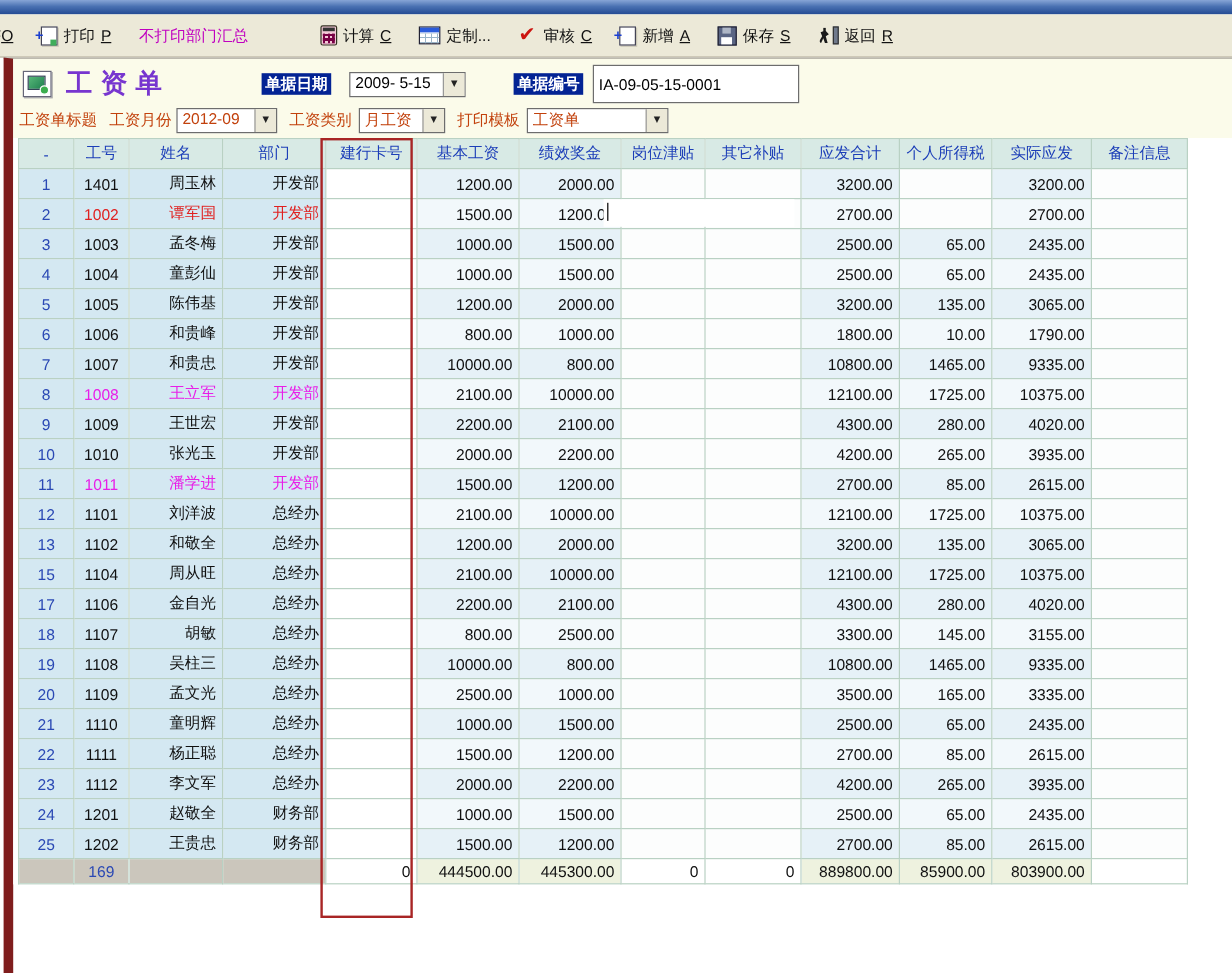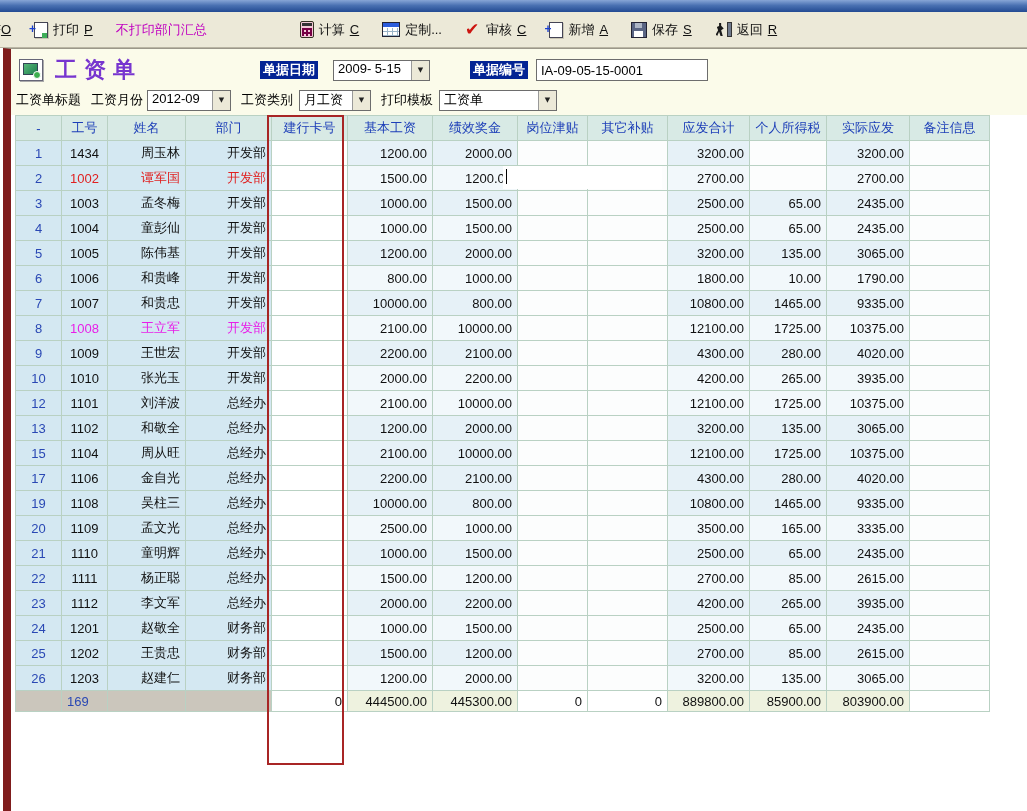--- a/index.html
+++ b/index.html
@@ -5,21 +5,21 @@
   html,body{margin:0;padding:0}
   body{width:1027px;height:811px;overflow:hidden;position:relative;background:#fff;
        font-family:"Liberation Sans","DejaVu Sans",sans-serif;-webkit-font-smoothing:antialiased}
   
   .titlebar{height:12px;background:linear-gradient(to bottom,#87a5d6 0%,#4a71b2 45%,#234a92 100%)}
   
   .toolbar{height:36px;background:#ece9d8;border-bottom:1px solid #b9b5a3;display:flex;align-items:center;
            font-size:13px;color:#111;box-sizing:border-box;white-space:nowrap}
   .tb-partial{margin-left:-7px;display:flex;align-items:center}
   .tb-item{display:flex;align-items:center;gap:5px;margin-left:23px;cursor:default}
-  .tb-item.gap{margin-left:93px}
+  .tb-item.gap{margin-left:60px}
   .tb-item.magenta{color:#c000c0}
   u{text-decoration:underline}
   .ticon{display:inline-block;position:relative}
   
   .print-icon,.new-icon{width:12px;height:14px;background:#fff;border:1px solid #445;box-shadow:1px 1px 0 #c9c5b4}
   .print-icon::before,.new-icon::before{content:"+";position:absolute;left:-6px;top:1px;color:#1b3fd0;font-weight:bold;font-size:12px;line-height:10px}
   .print-icon::after{content:"";position:absolute;right:0;bottom:-1px;width:5px;height:5px;background:#3fae5a}
   
   .calc-icon{width:12px;height:15px;background:#f2c9d6;border:1px solid #332;border-radius:2px}
   .calc-icon::before{content:"";position:absolute;left:1px;top:1px;right:1px;height:3px;background:#333}
@@ -40,33 +40,33 @@
   .save-icon::after{content:"";position:absolute;left:2px;bottom:0;width:9px;height:6px;background:#fff}
   
   .return-icon{width:17px;height:15px}
   .return-icon::before{content:"";position:absolute;right:0;top:0;width:5px;height:15px;background:#707a8c;border:1px solid #333;box-sizing:border-box}
   .return-icon::after{content:"";position:absolute;left:1px;top:1px;width:8px;height:13px;background:#1a1a1a;
       clip-path:polygon(42% 0,68% 0,68% 22%,100% 42%,68% 55%,88% 100%,60% 100%,42% 68%,18% 100%,0 88%,30% 55%,14% 30%,42% 24%)}
   
   .window{position:absolute;left:3px;top:48px;right:0;bottom:0;border-left:8px solid #7f1d1d;border-top:1px solid #9b978a;background:#fff}
   .form-header{height:66px;background:#fbfbea;box-sizing:border-box;padding-top:3px}
   .fh-row1{display:flex;align-items:center;height:36px}
-  .fh-row2{display:flex;align-items:center;height:24px;font-size:13px;color:#000000}
+  .fh-row2{display:flex;align-items:center;height:24px;font-size:13px;color:#c2410c}
   .app-icon{width:22px;height:20px;margin-left:8px;background:#fff;border:1px solid #667;box-shadow:1px 1px 0 #aaa;position:relative}
   .app-icon::before{content:"";position:absolute;left:3px;top:3px;width:13px;height:10px;background:linear-gradient(135deg,#57b879,#1e7e4e);border:1px solid #345}
   .app-icon::after{content:"";position:absolute;right:1px;bottom:1px;width:6px;height:6px;border-radius:50%;background:#3cae4e;border:1px solid #fff}
   .page-title{font-size:22px;font-weight:bold;color:#7735cf;letter-spacing:7px;margin-left:12px}
   .chip{background:#032394;color:#fff;font-weight:bold;font-size:13px;padding:2px 3px;line-height:14px}
-  .chip1{margin-left:118px}
+  .chip1{margin-left:76px}
   .chip2{margin-left:40px}
   .combo{display:flex;align-items:flex-start;border:1px solid #6d6d6d;background:#fff;height:21px;box-sizing:border-box}
   .combo-text{flex:1;font-size:13px;padding:0 4px;overflow:hidden;white-space:nowrap}
   .combo-btn{width:17px;height:19px;background:#ece9d8;border-left:1px solid #999;display:flex;align-items:center;justify-content:center}
   .combo-btn::after{content:"▼";font-size:7px;color:#222;font-family:"DejaVu Sans",sans-serif}
-  .tin{border:1px solid #6d6d6d;background:#fff;height:22px;box-sizing:border-box;font-size:13px;padding:0 4px;display:flex;align-items:center;white-space:nowrap}
+  .tin{border:1px solid #6d6d6d;background:#fff;height:32px;box-sizing:border-box;font-size:13px;padding:0 4px;display:flex;align-items:center;white-space:nowrap}
   .w-date{width:97px;margin-left:15px}
   .w-docno{width:172px;margin-left:8px}
   .lab{margin-left:10px}
   .lab1{margin-left:5px}
   .w-title{width:200px;margin-left:4px}
   .w-month{width:84px;margin-left:4px}
   .w-type{width:72px;margin-left:6px}
   .w-tpl{width:118px;margin-left:6px}
   
   .table-area{background:#fff;padding-left:4px}
@@ -81,21 +81,21 @@
   .c-name,.c-dept{background:#d4e8f2;text-align:right}
   .c-card{background:#fff}
   .c-val{text-align:right}
   .c-note{text-align:left}
   .v-odd{background:#e6f1f7}
   .v-even{background:#f2f8fb}
   .v-empty{background:#fcfdfd}
   .row-red .c-id,.row-red .c-name,.row-red .c-dept{color:#e02020}
   .row-mag .c-id,.row-mag .c-name,.row-mag .c-dept{color:#e81ee8}
   .t-gray{background:#cbc6bc}
-  .t-count{color:#2a48b4;}
+  .t-count{color:#2a48b4;text-align:center}
   .t-zero{background:#fff;text-align:right}
   .t-val{background:#eef2df;text-align:right}
   .t-empty{background:#fff}
   
   .card-highlight{position:absolute;left:267px;top:115px;width:77px;height:650px;border:2px solid #a82525;box-sizing:border-box;pointer-events:none}
   .cell-editor{position:absolute;left:503px;top:166px;width:159px;height:23px;background:#fff}
   .text-cursor{position:absolute;left:506px;top:169px;width:1px;height:15px;background:#000}
 </style>
 </head>
 <body>
@@ -210,21 +210,21 @@
             <th>其它补贴</th>
             <th>应发合计</th>
             <th>个人所得税</th>
             <th>实际应发</th>
             <th>备注信息</th>
           </tr>
         </thead>
         <tbody>
           <tr>
             <td class="c-num">1</td>
-            <td class="c-id">1434</td>
+            <td class="c-id">1401</td>
             <td class="c-name">周玉林</td>
             <td class="c-dept">开发部</td>
             <td class="c-card"></td>
             <td class="c-val v-odd">1200.00</td>
             <td class="c-val v-odd">2000.00</td>
             <td class="c-val v-empty"></td>
             <td class="c-val v-empty"></td>
             <td class="c-val v-odd">3200.00</td>
             <td class="c-val v-empty"></td>
             <td class="c-val v-odd">3200.00</td>
@@ -358,20 +358,35 @@
             <td class="c-card"></td>
             <td class="c-val v-even">2000.00</td>
             <td class="c-val v-even">2200.00</td>
             <td class="c-val v-empty"></td>
             <td class="c-val v-empty"></td>
             <td class="c-val v-even">4200.00</td>
             <td class="c-val v-even">265.00</td>
             <td class="c-val v-even">3935.00</td>
             <td class="c-note v-empty"></td>
           </tr>
+          <tr class="row-mag">
+            <td class="c-num">11</td>
+            <td class="c-id">1011</td>
+            <td class="c-name">潘学进</td>
+            <td class="c-dept">开发部</td>
+            <td class="c-card"></td>
+            <td class="c-val v-odd">1500.00</td>
+            <td class="c-val v-odd">1200.00</td>
+            <td class="c-val v-empty"></td>
+            <td class="c-val v-empty"></td>
+            <td class="c-val v-odd">2700.00</td>
+            <td class="c-val v-odd">85.00</td>
+            <td class="c-val v-odd">2615.00</td>
+            <td class="c-note v-empty"></td>
+          </tr>
           <tr>
             <td class="c-num">12</td>
             <td class="c-id">1101</td>
             <td class="c-name">刘洋波</td>
             <td class="c-dept">总经办</td>
             <td class="c-card"></td>
             <td class="c-val v-even">2100.00</td>
             <td class="c-val v-even">10000.00</td>
             <td class="c-val v-empty"></td>
             <td class="c-val v-empty"></td>
@@ -416,20 +431,35 @@
             <td class="c-name">金自光</td>
             <td class="c-dept">总经办</td>
             <td class="c-card"></td>
             <td class="c-val v-odd">2200.00</td>
             <td class="c-val v-odd">2100.00</td>
             <td class="c-val v-empty"></td>
             <td class="c-val v-empty"></td>
             <td class="c-val v-odd">4300.00</td>
             <td class="c-val v-odd">280.00</td>
             <td class="c-val v-odd">4020.00</td>
+            <td class="c-note v-empty"></td>
+          </tr>
+          <tr>
+            <td class="c-num">18</td>
+            <td class="c-id">1107</td>
+            <td class="c-name">胡敏</td>
+            <td class="c-dept">总经办</td>
+            <td class="c-card"></td>
+            <td class="c-val v-even">800.00</td>
+            <td class="c-val v-even">2500.00</td>
+            <td class="c-val v-empty"></td>
+            <td class="c-val v-empty"></td>
+            <td class="c-val v-even">3300.00</td>
+            <td class="c-val v-even">145.00</td>
+            <td class="c-val v-even">3155.00</td>
             <td class="c-note v-empty"></td>
           </tr>
           <tr>
             <td class="c-num">19</td>
             <td class="c-id">1108</td>
             <td class="c-name">吴柱三</td>
             <td class="c-dept">总经办</td>
             <td class="c-card"></td>
             <td class="c-val v-odd">10000.00</td>
             <td class="c-val v-odd">800.00</td>
@@ -521,35 +551,20 @@
             <td class="c-name">王贵忠</td>
             <td class="c-dept">财务部</td>
             <td class="c-card"></td>
             <td class="c-val v-odd">1500.00</td>
             <td class="c-val v-odd">1200.00</td>
             <td class="c-val v-empty"></td>
             <td class="c-val v-empty"></td>
             <td class="c-val v-odd">2700.00</td>
             <td class="c-val v-odd">85.00</td>
             <td class="c-val v-odd">2615.00</td>
-            <td class="c-note v-empty"></td>
-          </tr>
-          <tr>
-            <td class="c-num">26</td>
-            <td class="c-id">1203</td>
-            <td class="c-name">赵建仁</td>
-            <td class="c-dept">财务部</td>
-            <td class="c-card"></td>
-            <td class="c-val v-even">1200.00</td>
-            <td class="c-val v-even">2000.00</td>
-            <td class="c-val v-empty"></td>
-            <td class="c-val v-empty"></td>
-            <td class="c-val v-even">3200.00</td>
-            <td class="c-val v-even">135.00</td>
-            <td class="c-val v-even">3065.00</td>
             <td class="c-note v-empty"></td>
           </tr>
           <tr class="total-row">
             <td class="t-gray"></td>
             <td class="t-gray t-count">169</td>
             <td class="t-gray"></td>
             <td class="t-gray"></td>
             <td class="t-zero">0</td>
             <td class="t-val">444500.00</td>
             <td class="t-val">445300.00</td>

